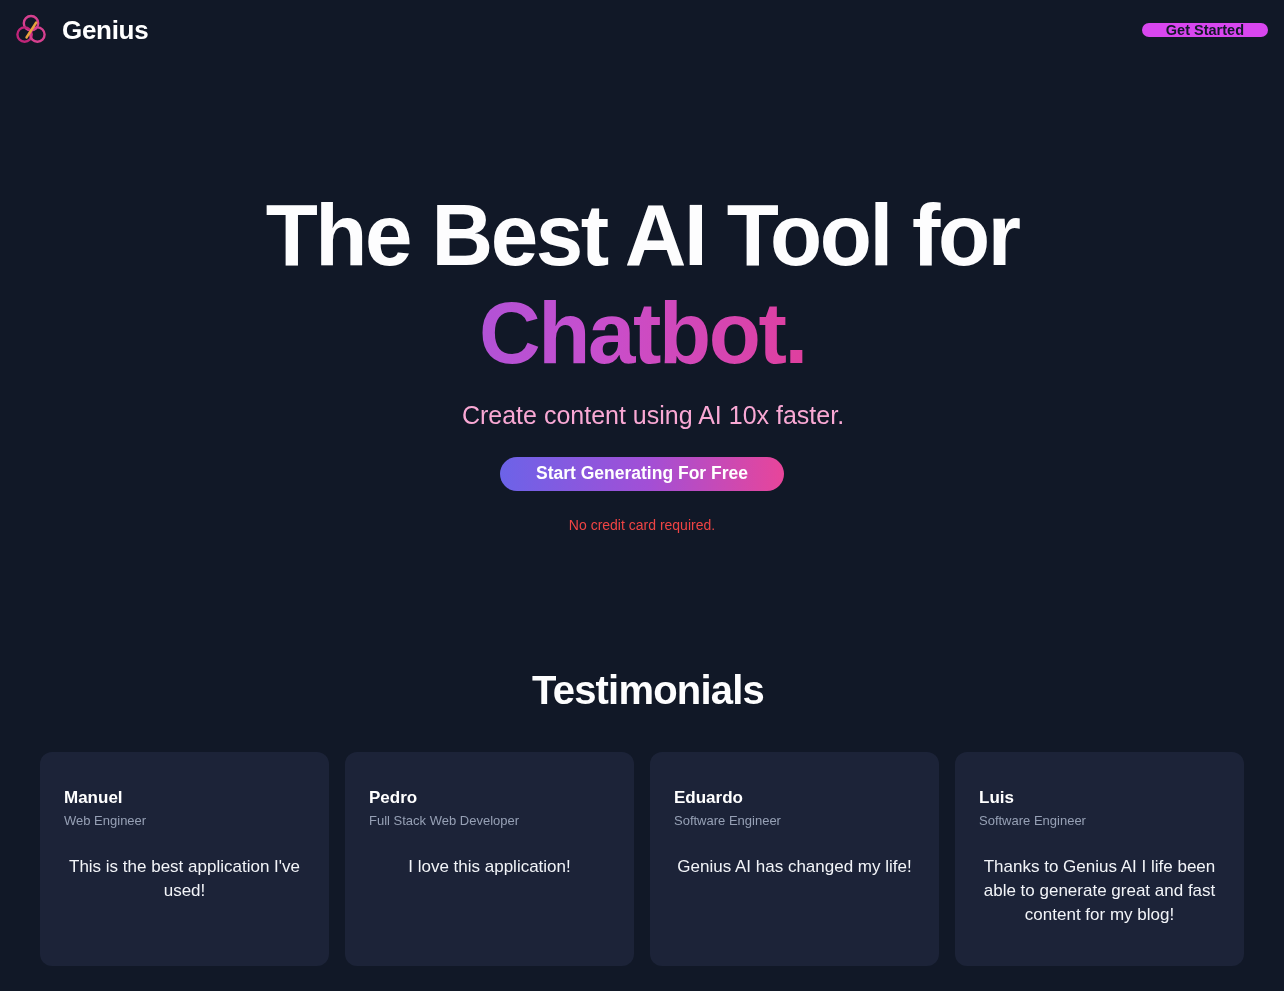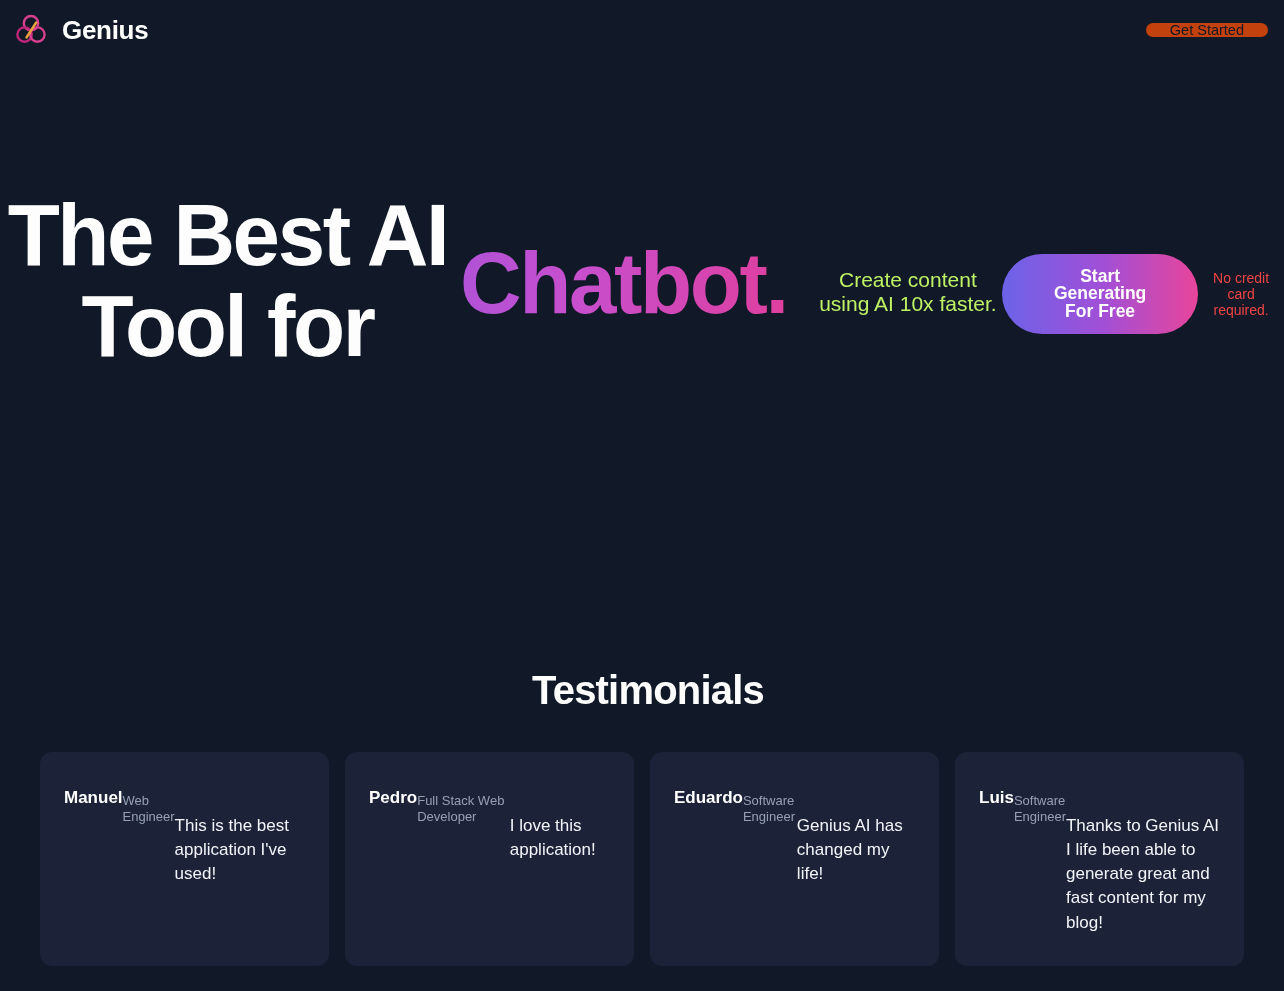--- a/index.html
+++ b/index.html
@@ -17,61 +17,61 @@
     display:flex; align-items:center; justify-content:space-between;
     padding:0 16px 0 14px;
   }
   .brand { display:flex; align-items:center; gap:14px; }
   .logo-mark { width:34px; height:34px; display:block; flex:none; }
   .brand-name {
     color:#ffffff; font-size:26px; font-weight:bold; letter-spacing:-0.3px;
     font-family:"Liberation Sans", sans-serif;
   }
   .get-started {
-    background:#c2410c; color:#111827;
-    font-size:14.5px; font-weight:normal;
+    background:#d946ef; color:#111827;
+    font-size:14.5px; font-weight:bold;
     border:none; border-radius:999px;
     padding:0 24px; cursor:pointer;
     font-family:"Liberation Sans", sans-serif;
     line-height:1;
   }
 
   
   .hero {
     position:absolute; top:190px; left:0; width:1284px;
-    display:flex; flex-direction:row; align-items:center;
+    display:flex; flex-direction:column; align-items:center;
   }
   .headline-1 {
     color:#fdfdfe; font-size:88px; font-weight:bold;
     letter-spacing:-2.5px; line-height:1.03;
     text-align:center;
     font-family:"Liberation Sans", sans-serif;
     transform:scaleX(0.97);
   }
   .headline-2 {
     font-size:88px; font-weight:bold; letter-spacing:-2.5px;
     line-height:1.05; text-align:center; margin-top:6px;
     background-image:linear-gradient(90deg,#b152d6 0%,#c74fce 35%,#df3f9e 100%);
     -webkit-background-clip:text; background-clip:text;
     color:transparent; -webkit-text-fill-color:transparent;
     font-family:"Liberation Sans", sans-serif;
     transform:scaleX(0.97);
   }
   .subhead {
-    color:#bef264; font-size:21px; font-weight:normal;
+    color:#f9a8d4; font-size:25px; font-weight:normal;
     margin-top:22px; text-align:center;
     font-family:"Liberation Sans", sans-serif;
     margin-left:22px;
   }
   .cta {
     margin-top:27px;
     background-image:linear-gradient(90deg,#6c63e8 0%,#a24fd6 52%,#e8459a 100%);
     color:#ffffff; font-size:17.5px; font-weight:bold;
     border:none; border-radius:999px;
-    padding:14px 36px; cursor:pointer;
+    padding:8px 36px; cursor:pointer;
     font-family:"Liberation Sans", sans-serif;
     line-height:1;
   }
   .note {
     color:#ef4444; font-size:14px; margin-top:26px; text-align:center;
     font-family:"Liberation Sans", sans-serif;
   }
 
   
   .testimonials-title {
@@ -82,34 +82,35 @@
     padding-left:12px;
   }
   .cards {
     position:absolute; top:752px; left:40px;
     width:1204px;
     display:grid; grid-template-columns:repeat(4,1fr); gap:16px;
   }
   .card {
     background:#1c2338; border-radius:12px;
     height:214px; padding:36px 24px 24px 24px;
-    display:flex; flex-direction:row;
+    display:flex; flex-direction:column;
   }
   .card-name {
     color:#ffffff; font-size:17px; font-weight:bold; line-height:1.2;
     font-family:"Liberation Sans", sans-serif;
   }
   .card-role {
     color:#96a0b5; font-size:13px; font-weight:normal;
     margin-top:5px; line-height:1.2;
     font-family:"Liberation Sans", sans-serif;
   }
   .card-quote {
     color:#f2f4f8; font-size:17px; line-height:1.42; margin-top:26px;
     font-family:"Liberation Sans", sans-serif;
+    text-align:center;
   }
 </style>
 </head>
 <body>
 
 <div class="page">
 
   <div class="header">
     <div class="brand">
       <svg class="logo-mark" viewBox="0 0 34 34">

